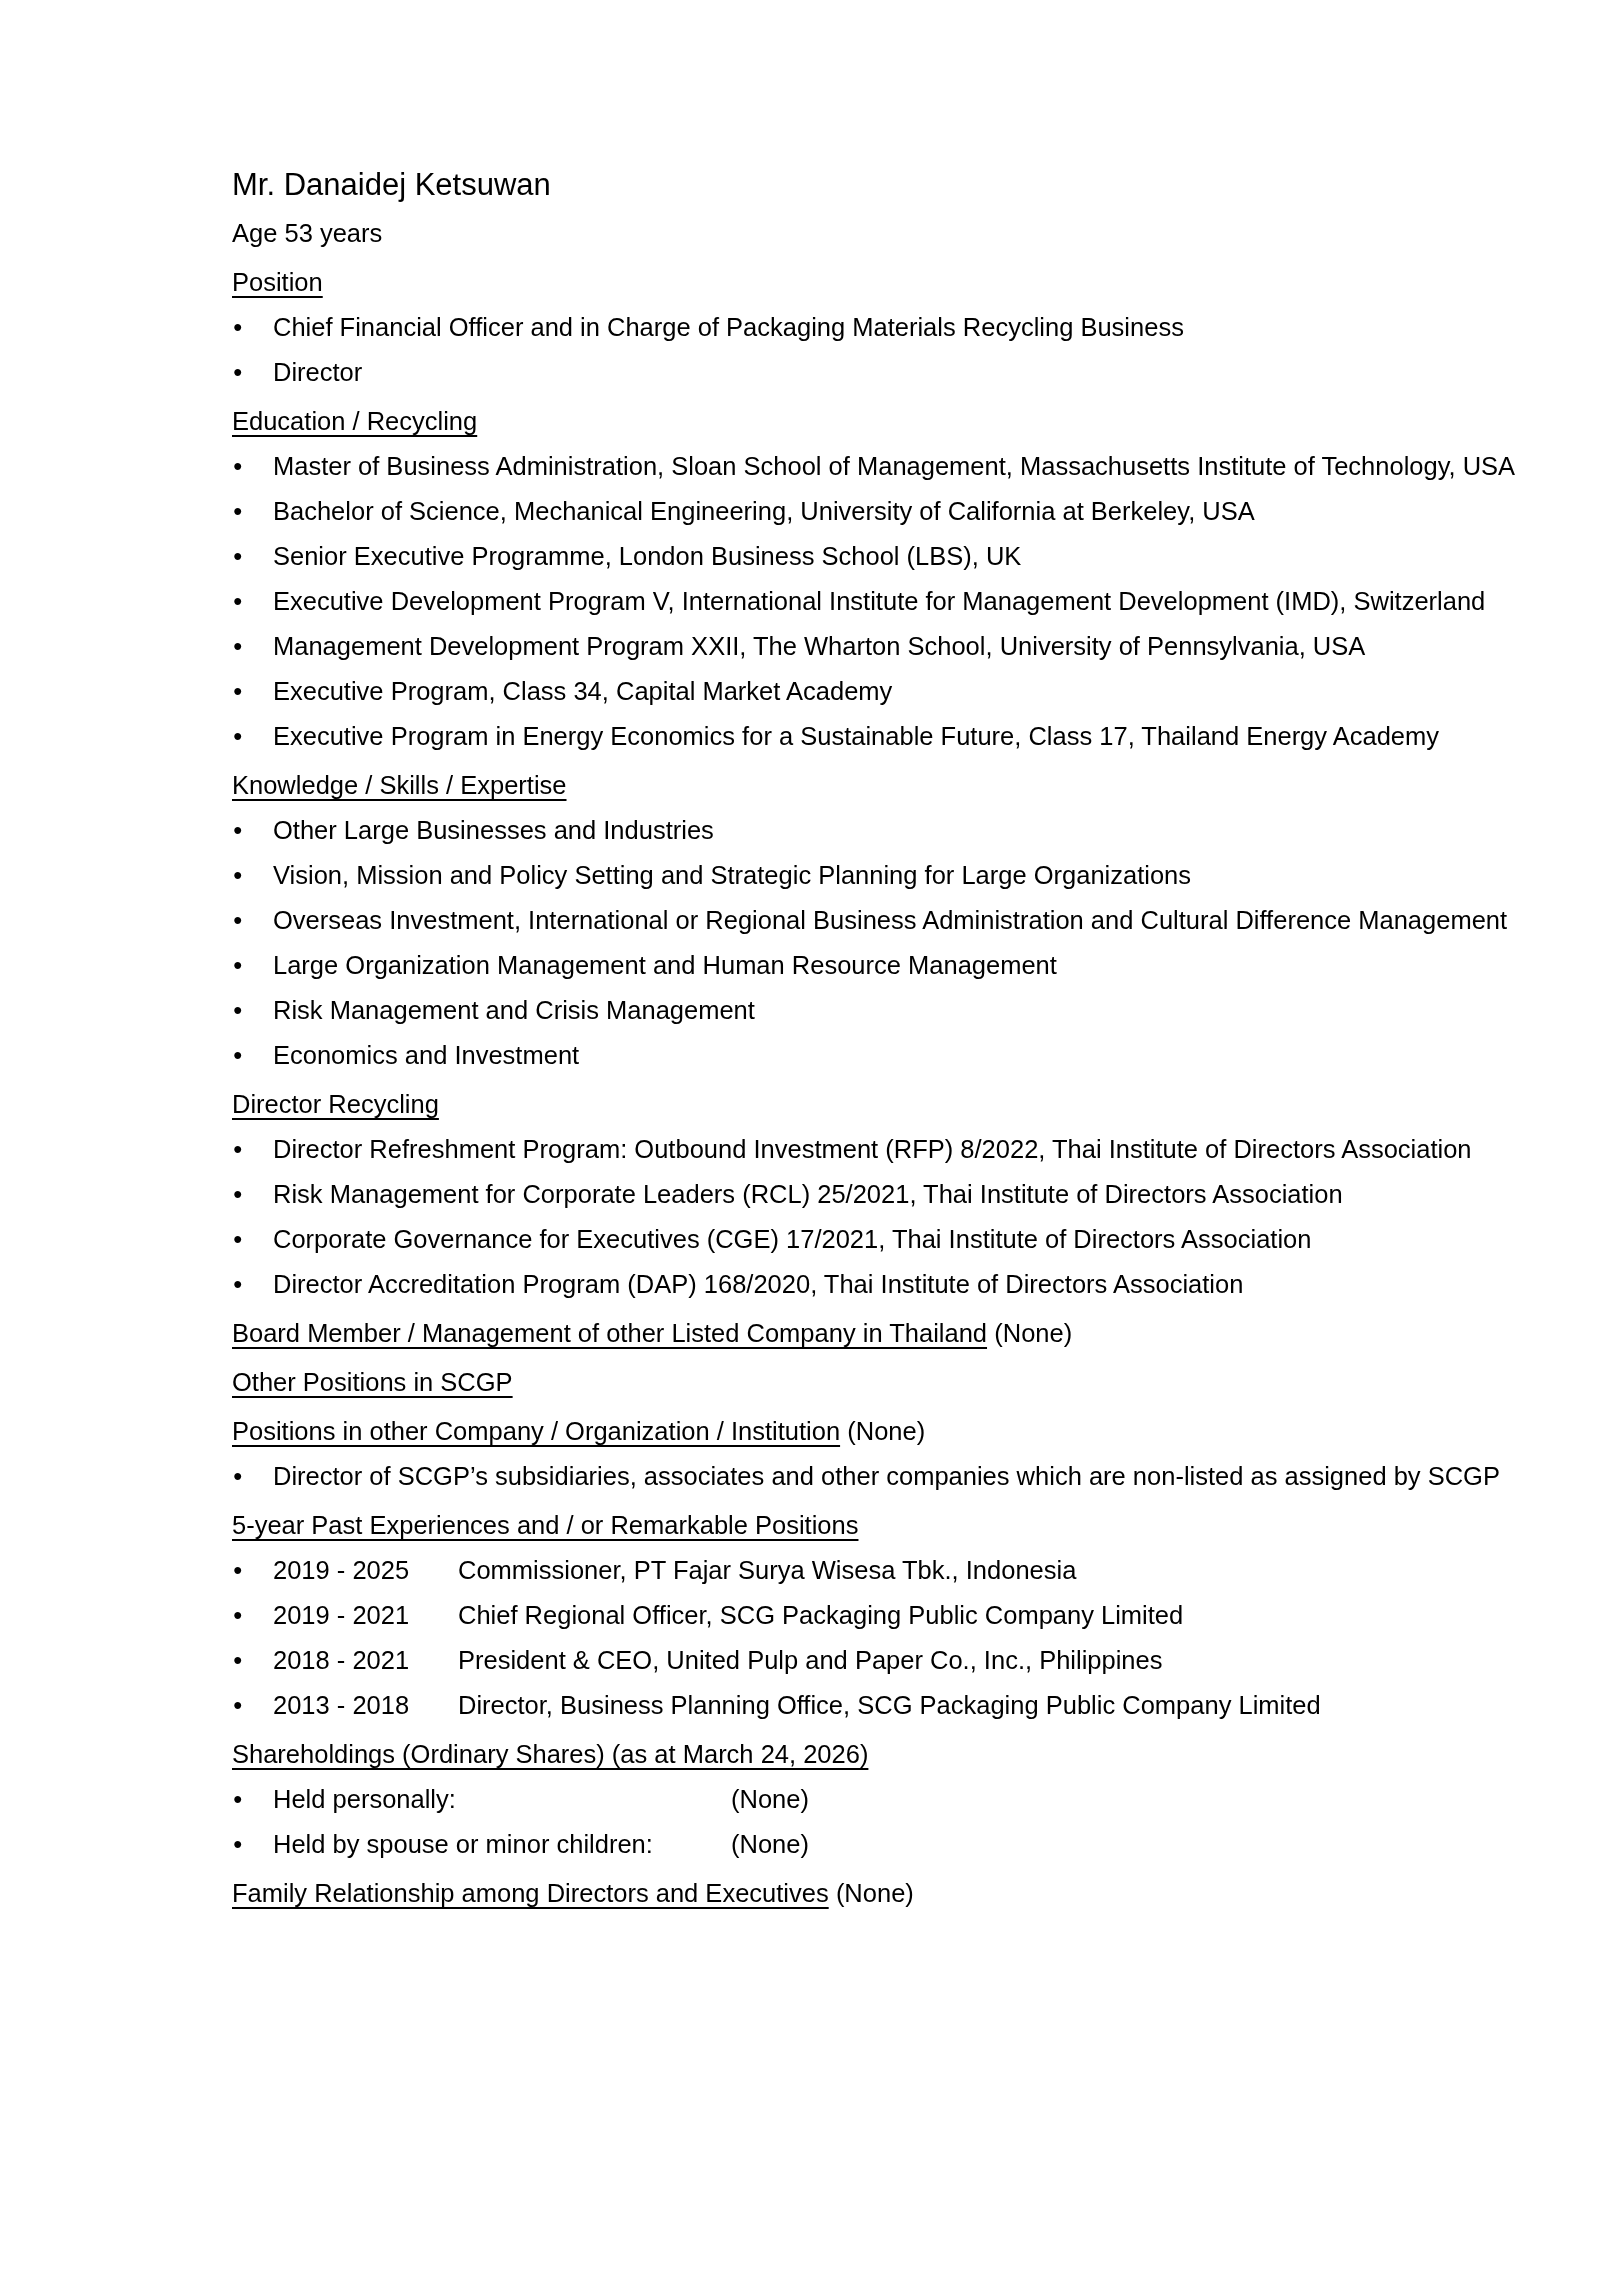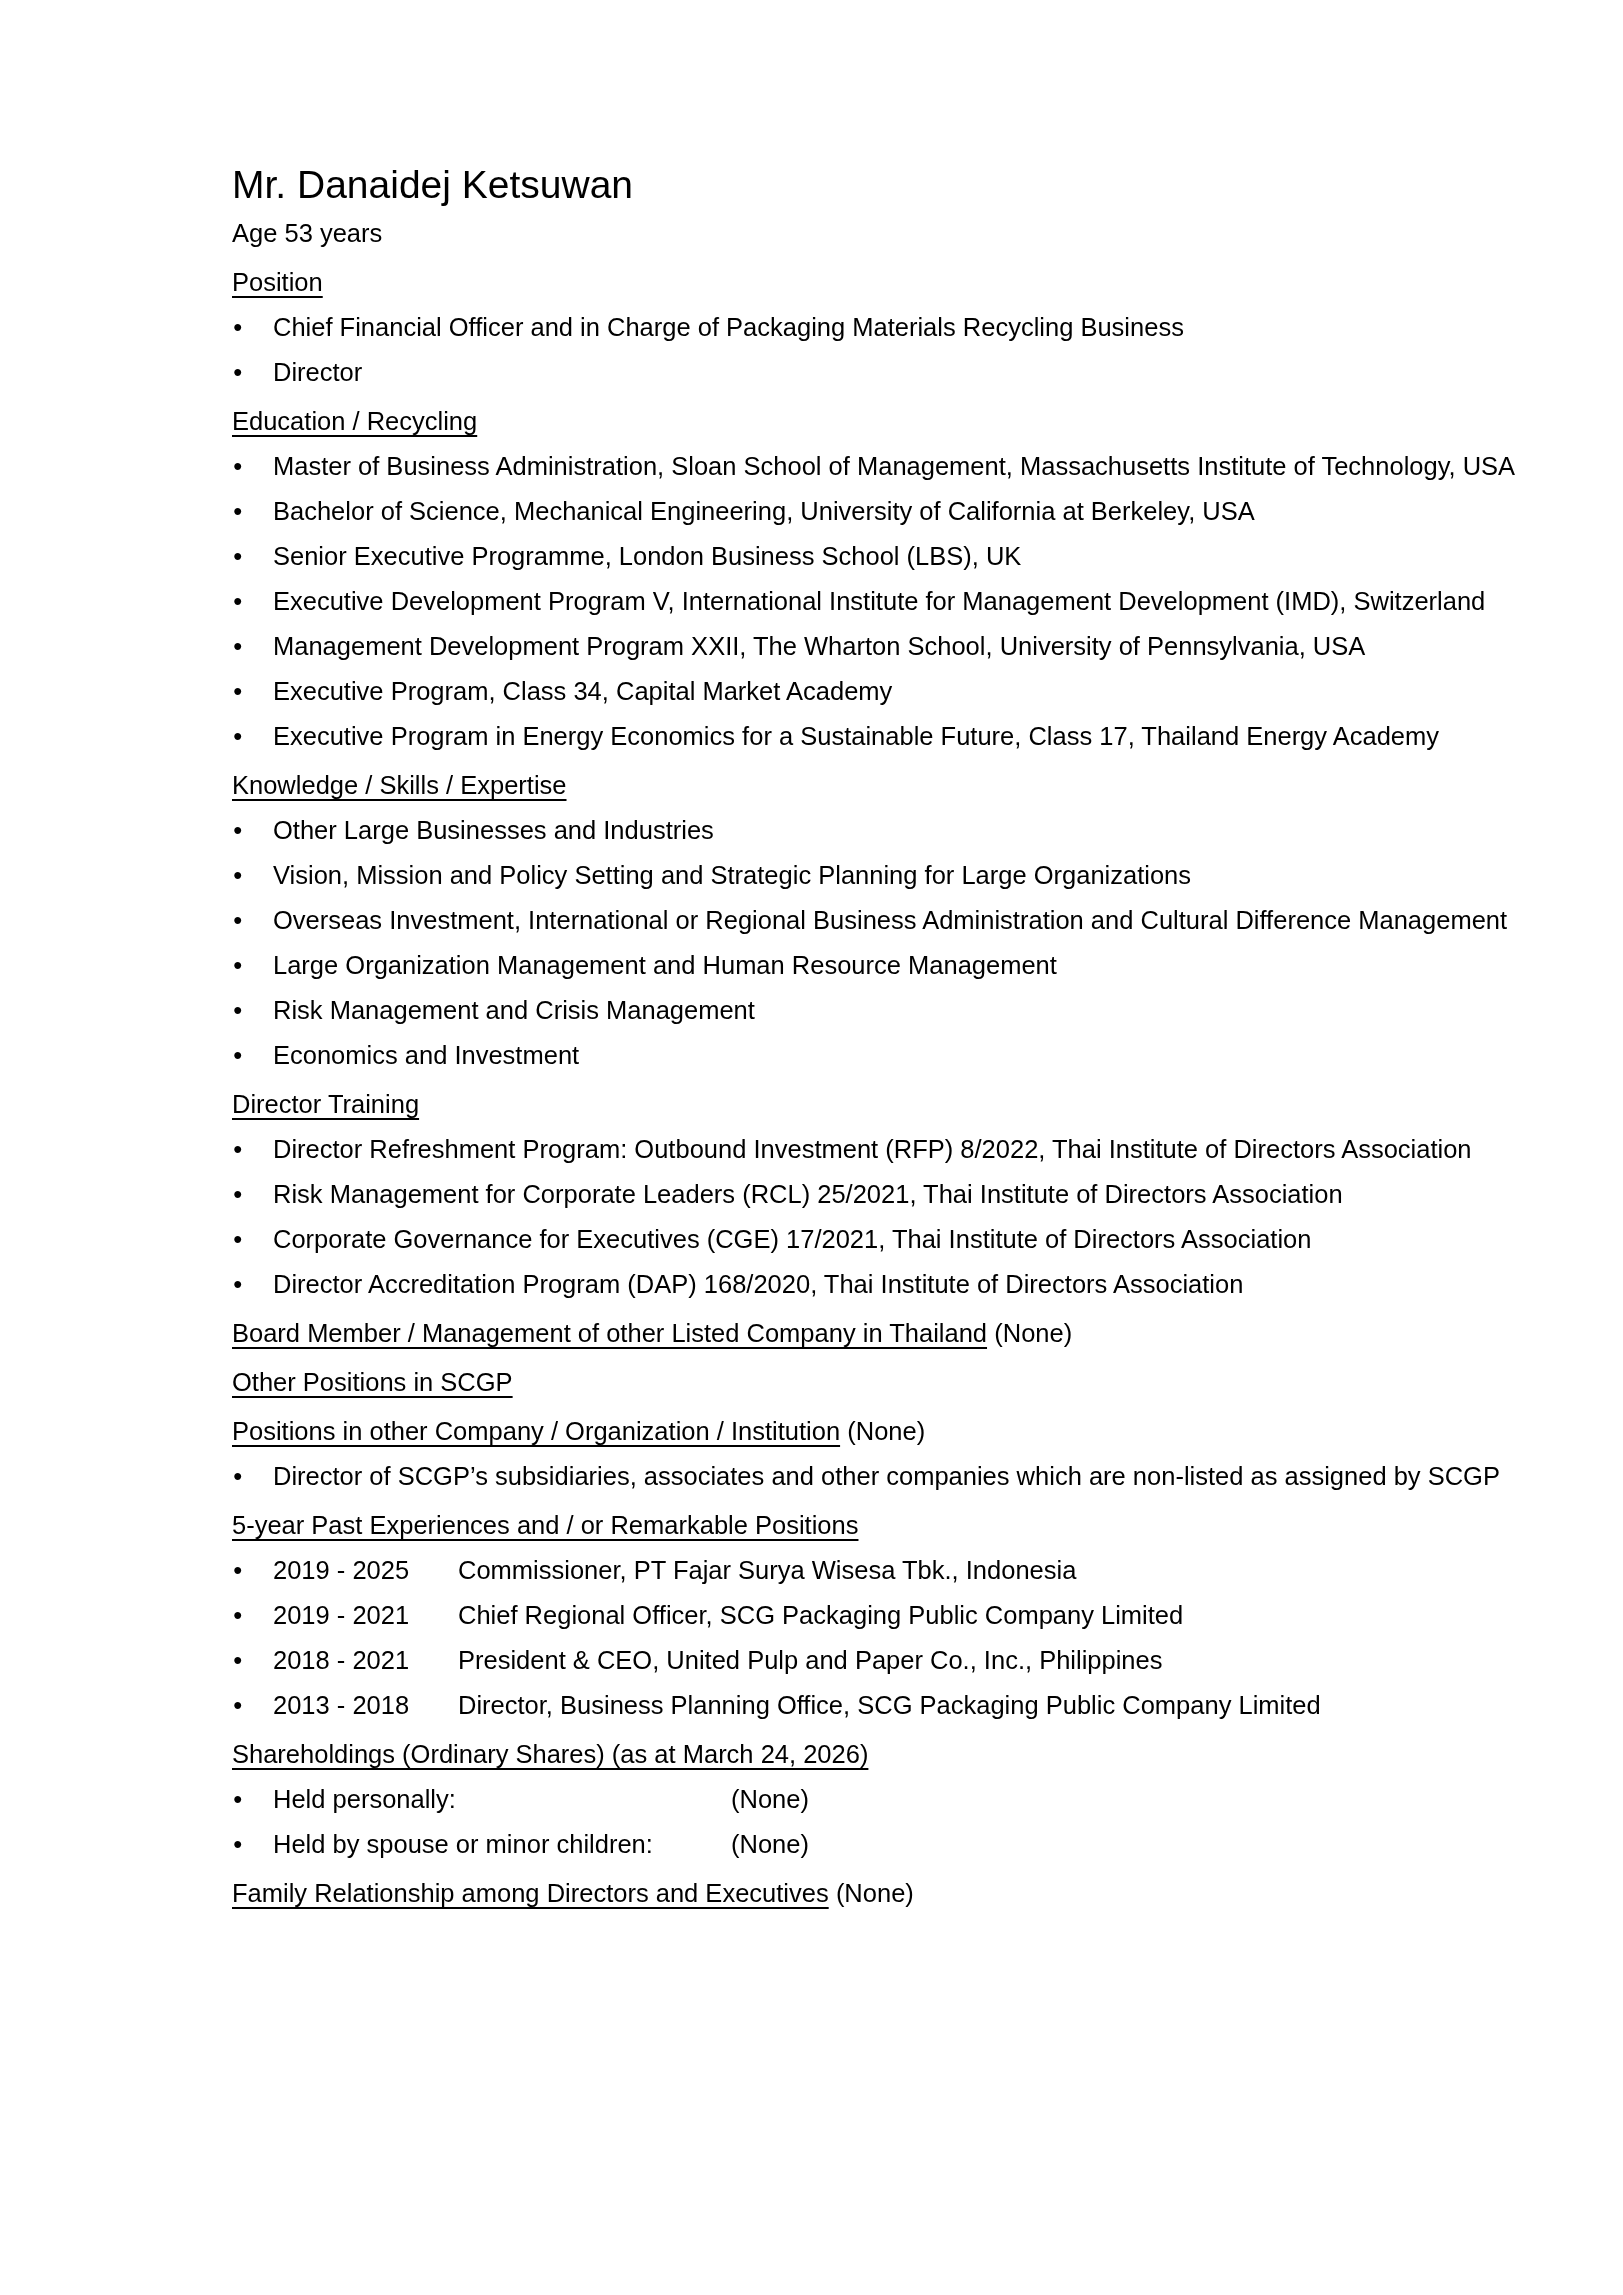--- a/index.html
+++ b/index.html
@@ -8,21 +8,21 @@
     width: 1623px;
     height: 2295px;
     background: #ffffff;
     color: #000000;
     font-family: "Liberation Sans", sans-serif;
     font-size: 25.5px;
     overflow: hidden;
   }
   .content { padding: 162px 33px 0 232px; }
   .line { line-height: 45px; white-space: nowrap; }
-  .title { font-size: 39px; }
+  .title { font-size: 31px; }
   .sect { margin-top: 4px; }
   .u {
     text-decoration: underline;
     text-decoration-thickness: 2px;
     text-underline-offset: 5.2px;
   }
   .suffix { margin-left: 7.2px; }
   .li { position: relative; padding-left: 41px; }
   .bullet { position: absolute; left: 1.3px; top: 0; }
   .period { display: inline-block; width: 185px; }
@@ -51,21 +51,21 @@
     <div class="line li"><span class="bullet">•</span><span>Executive Program in Energy Economics for a Sustainable Future, Class 17, Thailand Energy Academy</span></div>
 
     <div class="line sect"><span class="u">Knowledge / Skills / Expertise</span></div>
     <div class="line li"><span class="bullet">•</span><span>Other Large Businesses and Industries</span></div>
     <div class="line li"><span class="bullet">•</span><span>Vision, Mission and Policy Setting and Strategic Planning for Large Organizations</span></div>
     <div class="line li"><span class="bullet">•</span><span>Overseas Investment, International or Regional Business Administration and Cultural Difference Management</span></div>
     <div class="line li"><span class="bullet">•</span><span>Large Organization Management and Human Resource Management</span></div>
     <div class="line li"><span class="bullet">•</span><span>Risk Management and Crisis Management</span></div>
     <div class="line li"><span class="bullet">•</span><span>Economics and Investment</span></div>
 
-    <div class="line sect"><span class="u">Director Training</span></div>
+    <div class="line sect"><span class="u">Director Recycling</span></div>
     <div class="line li"><span class="bullet">•</span><span>Director Refreshment Program: Outbound Investment (RFP) 8/2022, Thai Institute of Directors Association</span></div>
     <div class="line li"><span class="bullet">•</span><span>Risk Management for Corporate Leaders (RCL) 25/2021, Thai Institute of Directors Association</span></div>
     <div class="line li"><span class="bullet">•</span><span>Corporate Governance for Executives (CGE) 17/2021, Thai Institute of Directors Association</span></div>
     <div class="line li"><span class="bullet">•</span><span>Director Accreditation Program (DAP) 168/2020, Thai Institute of Directors Association</span></div>
 
     <div class="line sect"><span class="u">Board Member / Management of other Listed Company in Thailand</span><span class="suffix">(None)</span></div>
 
     <div class="line sect"><span class="u">Other Positions in SCGP</span></div>
 
     <div class="line sect"><span class="u">Positions in other Company / Organization / Institution</span><span class="suffix">(None)</span></div>

